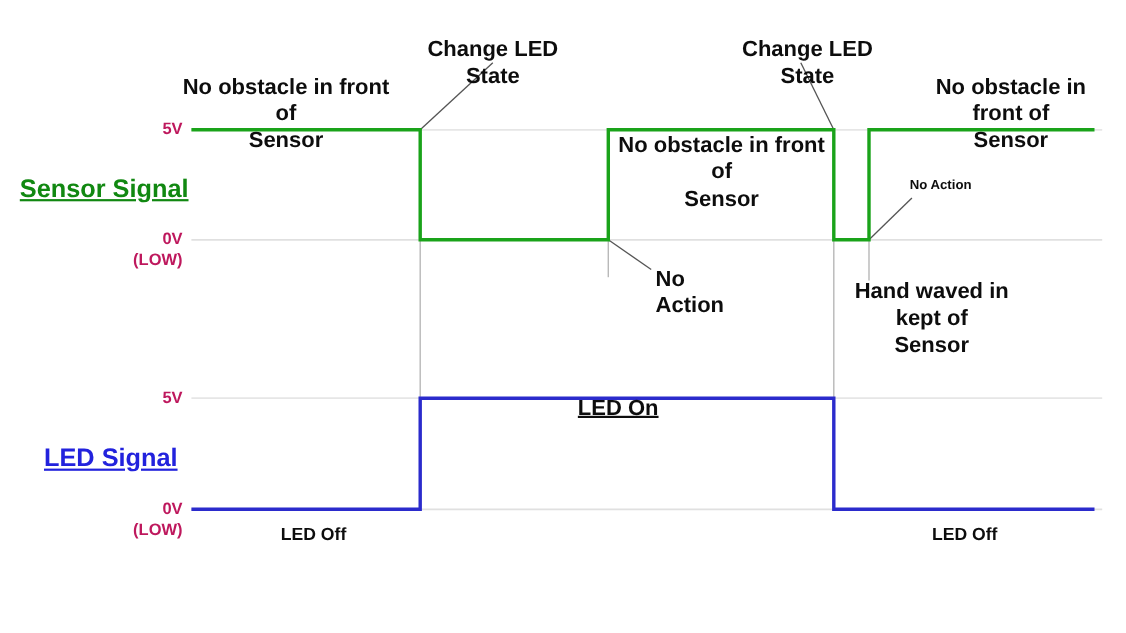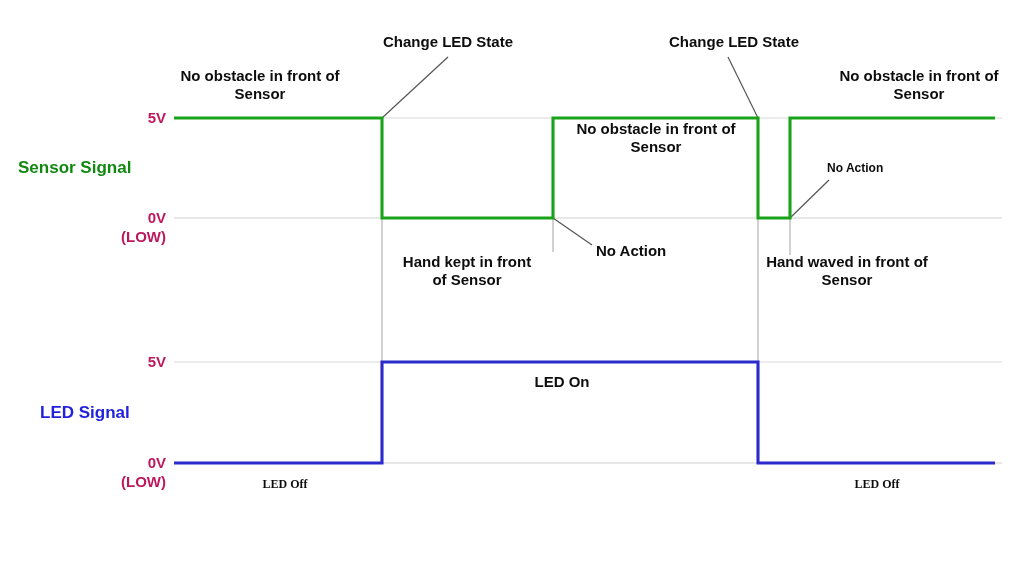--- a/index.html
+++ b/index.html
@@ -26,38 +26,39 @@
     height: 575px;
   }
   .lbl {
     position: absolute;
     color: #0d0d0d;
     font-weight: bold;
     line-height: 1.22;
     white-space: pre-line;
     text-align: center;
   }
-  .lbl.s15 { font-size: 15px; }
-  .lbl.s14 { font-size: 12px; font-family: Liberation Serif, serif; }
+  .lbl.s15 { font-size: 20px; }
+  .lbl.s14 { font-size: 16px; }
   .lbl.s12 { font-size: 12px; }
   .axis-lbl {
     position: absolute;
     font-size: 15px;
     font-weight: bold;
     color: #be185d;
     text-align: right;
     line-height: 1.25;
     white-space: pre-line;
   }
   .series-lbl {
     position: absolute;
-    font-size: 17px;
+    font-size: 23px;
     font-weight: bold;
     line-height: 1.2;
     white-space: nowrap;
+    text-decoration: underline;
   }
 </style>
 </head>
 <body>
 
 <div id="stage">
 
   <svg class="diagram" viewBox="0 0 1024 575">
 
     <g>
@@ -110,25 +111,23 @@
   <div class="lbl s15" style="left:829px; top:67px; width:180px;">No obstacle in front of
 Sensor</div>
 
   <div class="lbl s15" style="left:556px; top:120px; width:200px;">No obstacle in front of
 Sensor</div>
 
   <div class="lbl s12" style="left:827px; top:161px; width:80px; text-align:left;">No Action</div>
 
   <div class="lbl s15" style="left:596px; top:242px; width:90px; text-align:left;">No Action</div>
 
-  <div class="lbl s15" style="left:389px; top:253px; width:156px;">Hand kept in front
-of Sensor</div>
 
-  <div class="lbl s15" style="left:754px; top:253px; width:186px;">Hand waved in front of
+  <div class="lbl s15" style="left:754px; top:253px; width:186px;">Hand waved in kept of
 Sensor</div>
 
   <div class="lbl s14" style="left:235px; top:477px; width:100px;">LED Off</div>
 
-  <div class="lbl s15" style="left:512px; top:373px; width:100px;">LED On</div>
+  <div class="lbl s15" style="left:512px; top:359px; width:100px;text-decoration:underline;">LED On</div>
 
   <div class="lbl s14" style="left:827px; top:477px; width:100px;">LED Off</div>
 
 </div>
 
 </body></html>

